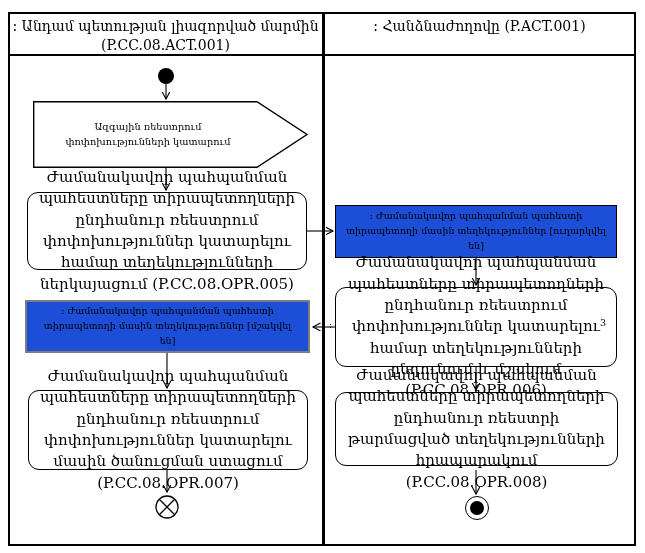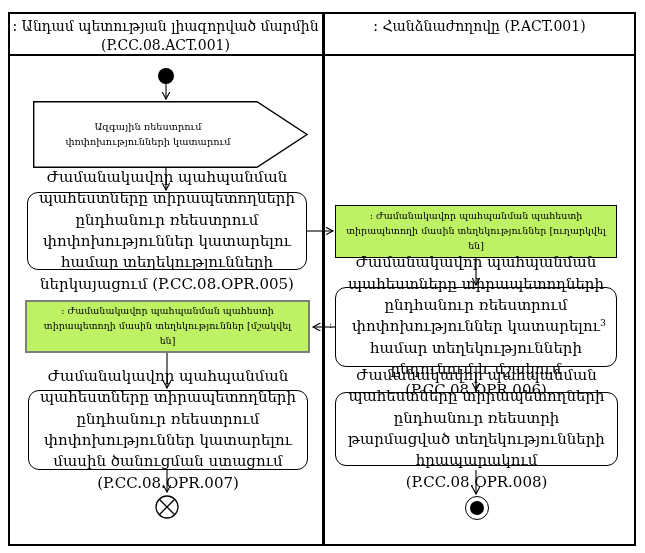--- a/index.html
+++ b/index.html
@@ -17,21 +17,21 @@
   .header-cell.right { flex: 1; }
   .divider { position: absolute; left: 322px; top: 12px; width: 3px; height: 534px; background: #000; }
 
   
   .action {
     position: absolute; border: 1.4px solid #000; border-radius: 11px; background: #fff;
     display: flex; align-items: center; justify-content: center; text-align: center;
     font-size: 15px; line-height: 1.42; padding: 4px 10px;
   }
   .objnode {
-    position: absolute; border: 1.4px solid #000; background: #bef264;
+    position: absolute; border: 1.4px solid #000; background: #1d4ed8;
     display: flex; align-items: center; justify-content: center; text-align: center;
     font-size: 9.5px; line-height: 1.55; padding: 2px 8px;
   }
   #opr005 { left: 27px;  top: 192px; width: 280px; height: 78px; }
   #objsent{ left: 335px; top: 205px; width: 282px; height: 53px; }
   #opr006 { left: 335px; top: 287px; width: 282px; height: 80px; padding: 4px 6px; }
   #objproc{ left: 25px;  top: 300px; width: 285px; height: 53px; border: 2px solid #7d7d7d; }
   #opr007 { left: 28px;  top: 390px; width: 280px; height: 80px; }
   #opr008 { left: 335px; top: 392px; width: 283px; height: 74px; }
 

